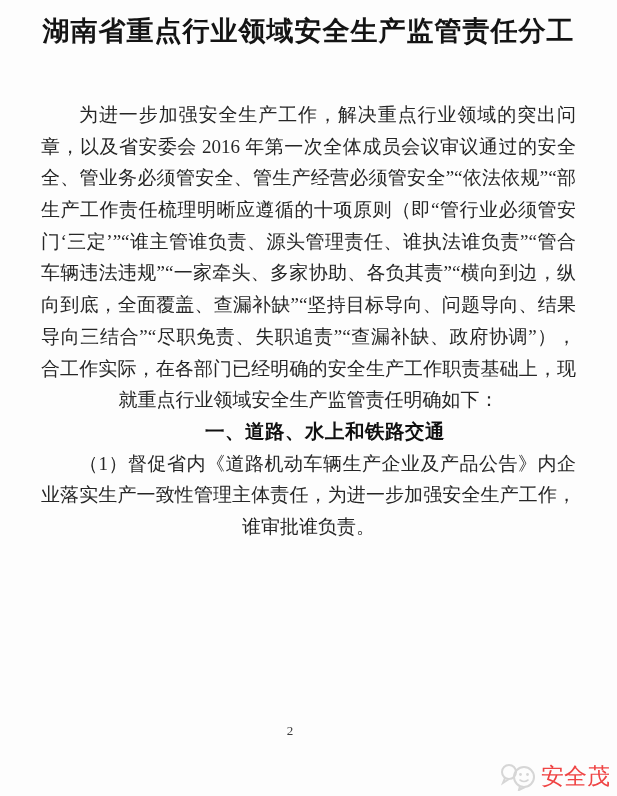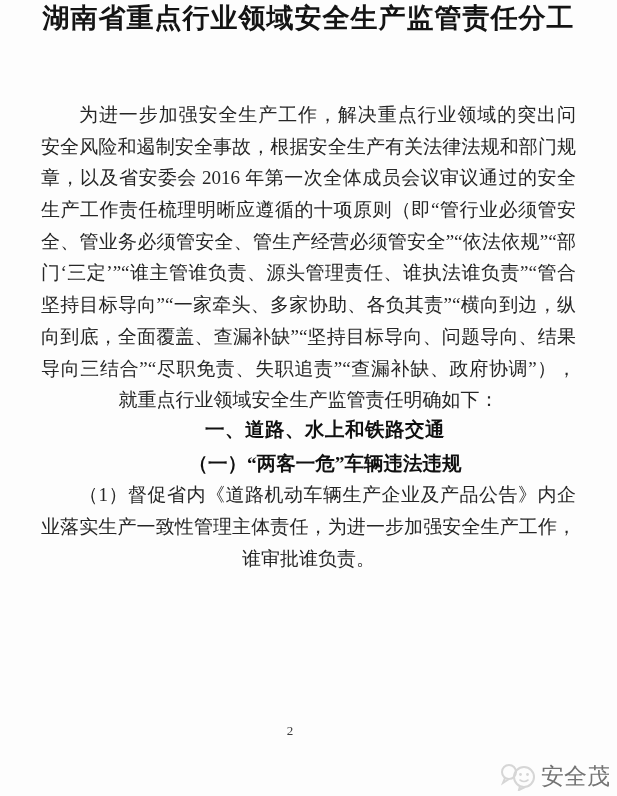--- a/index.html
+++ b/index.html
@@ -10,21 +10,21 @@
   .page {
     position: relative;
     width: 617px;
     height: 796px;
     background: #fdfdfd;
     overflow: hidden;
     font-family: "Liberation Serif", serif;
   }
   .doc-title {
     margin: 0;
-    padding-top: 2px;
+    padding-top: 15px;
     text-align: center;
     font-size: 27px;
     font-weight: bold;
     color: #141414;
     letter-spacing: 1px;
     line-height: 32px;
     font-family: "Liberation Serif", serif;
   }
   .content {
     position: absolute;
@@ -47,72 +47,71 @@
   .indent {
     text-indent: 2em;
   }
   .hd {
     font-weight: bold;
     color: #101010;
     text-indent: 1.7em;
     font-size: 19.5px;
   }
   .hd-sans {
-    font-family: Liberation Mono, monospace;
+    font-family: Liberation Sans, sans-serif;
     letter-spacing: 0.5px;
   }
   .page-number {
     position: absolute;
     top: 723px;
     left: 0;
     width: 580px;
     text-align: center;
     font-size: 13px;
     color: #3a3a3a;
     font-family: "Liberation Serif", serif;
   }
   .watermark {
     position: absolute;
     right: 7px;
     bottom: 5px;
     display: flex;
     align-items: center;
     gap: 3px;
-    color: #737373;
+    color: #ef4444;
     font-size: 23px;
     line-height: 28px;
     font-family: "Liberation Sans", sans-serif;
   }
   .watermark .wm-icon {
     display: inline-block;
     width: 38px;
     height: 30px;
   }
 </style>
 </head>
 <body>
 
 <div class="page">
 
   <h1 class="doc-title">湖南省重点行业领域安全生产监管责任分工</h1>
 
   <div class="content">
     <div class="line just indent">为进一步加强安全生产工作，解决重点行业领域的突出问</div>
-    <div class="line just">安全风险和遏制安全事故，根据安全生产有关法律法规和部门规</div>
     <div class="line just">章，以及省安委会 2016 年第一次全体成员会议审议通过的安全</div>
+    <div class="line just">全、管业务必须管安全、管生产经营必须管安全”“依法依规”“部</div>
     <div class="line just">生产工作责任梳理明晰应遵循的十项原则（即“管行业必须管安</div>
-    <div class="line just">全、管业务必须管安全、管生产经营必须管安全”“依法依规”“部</div>
     <div class="line just">门‘三定’”“谁主管谁负责、源头管理责任、谁执法谁负责”“管合</div>
-    <div class="line just">坚持目标导向”“一家牵头、多家协助、各负其责”“横向到边，纵</div>
+    <div class="line just">车辆违法违规”“一家牵头、多家协助、各负其责”“横向到边，纵</div>
     <div class="line just">向到底，全面覆盖、查漏补缺”“坚持目标导向、问题导向、结果</div>
     <div class="line just">导向三结合”“尽职免责、失职追责”“查漏补缺、政府协调”），结</div>
+    <div class="line just">合工作实际，在各部门已经明确的安全生产工作职责基础上，现</div>
     <div class="line">就重点行业领域安全生产监管责任明确如下：</div>
 
     <div class="line hd hd-sans">一、道路、水上和铁路交通</div>
-    <div class="line hd">（一）“两客一危”车辆违法违规</div>
 
     <div class="line just indent">（1）督促省内《道路机动车辆生产企业及产品公告》内企</div>
     <div class="line just">业落实生产一致性管理主体责任，为进一步加强安全生产工作，</div>
     <div class="line">谁审批谁负责。</div>
   </div>
 
   <div class="page-number">2</div>
 
   <div class="watermark">
     <span class="wm-icon">

